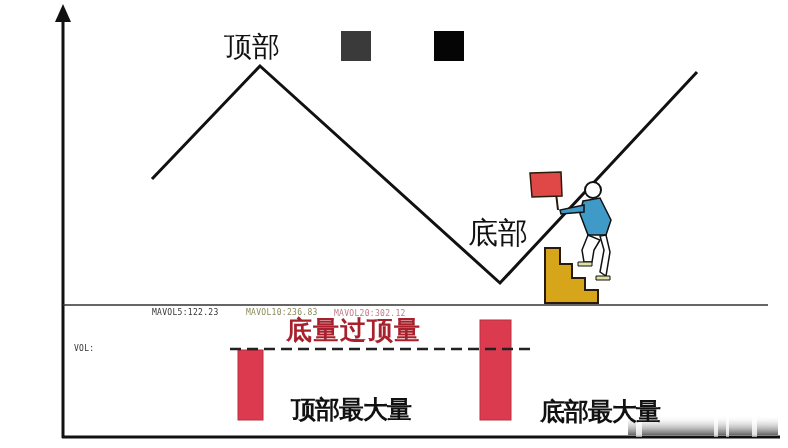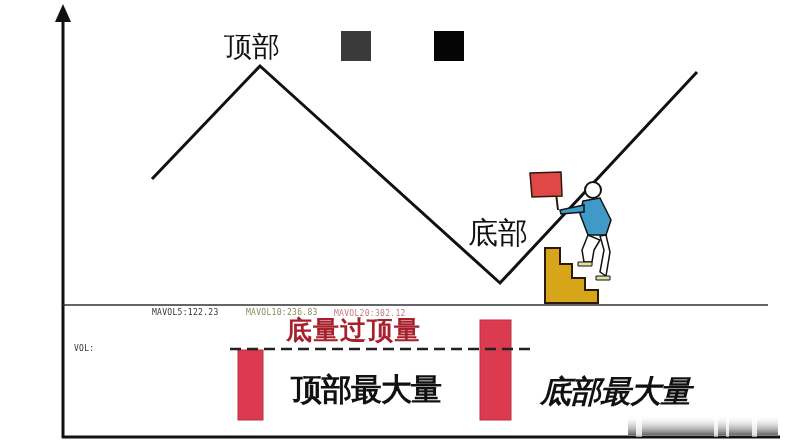--- a/index.html
+++ b/index.html
@@ -1,21 +1,21 @@
 <!DOCTYPE html>
 <html><head>
 <meta charset="utf-8">
 <style>
   html, body { margin:0; padding:0; background:#ffffff; }
   body { width:788px; height:448px; position:relative; overflow:hidden; font-family:"DejaVu Sans", sans-serif; }
   svg { position:absolute; left:0; top:0; }
   .label-cn { position:absolute; color:#111; font-family:"DejaVu Sans", sans-serif; }
   .vol-info { position:absolute; font-family:"DejaVu Sans Mono", monospace; font-size:8px; letter-spacing:0.3px; white-space:nowrap; }
   .headline { position:absolute; color:#a8202c; font-weight:bold; font-size:26px; letter-spacing:1px; font-family:"DejaVu Sans", sans-serif; }
-  .bar-label { position:absolute; font-weight:bold; font-size:31px; color:#111; font-family:"DejaVu Sans", sans-serif; letter-spacing:-1px; }
+  .bar-label { position:absolute; font-weight:bold; font-size:25px; color:#111; font-family:"DejaVu Sans", sans-serif; letter-spacing:-1px;margin-top:24px; }
 </style>
 </head>
 <body>
 
 <svg width="788" height="448" viewBox="0 0 788 448">
 
   <line x1="63" y1="18" x2="63" y2="438" stroke="#111" stroke-width="3"></line>
   <polygon points="63,4 55,22 71,22" fill="#111"></polygon>
 
   <line x1="62" y1="437" x2="780" y2="437" stroke="#111" stroke-width="3"></line>
@@ -73,13 +73,13 @@
 <div class="label-cn" style="left:468px; top:213px; font-size:30px;">底部</div>
 
 <div class="vol-info" style="left:74px; top:308px; color:#333;margin-top:36px;">VOL:</div>
 <div class="vol-info" style="left:108px; top:308px; color:#333;margin-left:44px;">MAVOL5:122.23</div>
 <div class="vol-info" style="left:216px; top:308px; color:#8a8a5a;margin-left:30px;">MAVOL10:236.83</div>
 <div class="vol-info" style="left:334px; top:309px; color:#c07a8a;">MAVOL20:302.12</div>
 
 <div class="headline" style="left:286px; top:313px;">底量过顶量</div>
 
 <div class="bar-label" style="left:291px; top:369px;">顶部最大量</div>
-<div class="bar-label" style="left:540px; top:371px;font-style:italic;">底部最大量</div>
+<div class="bar-label" style="left:540px; top:371px;">底部最大量</div>
 
 </body></html>

